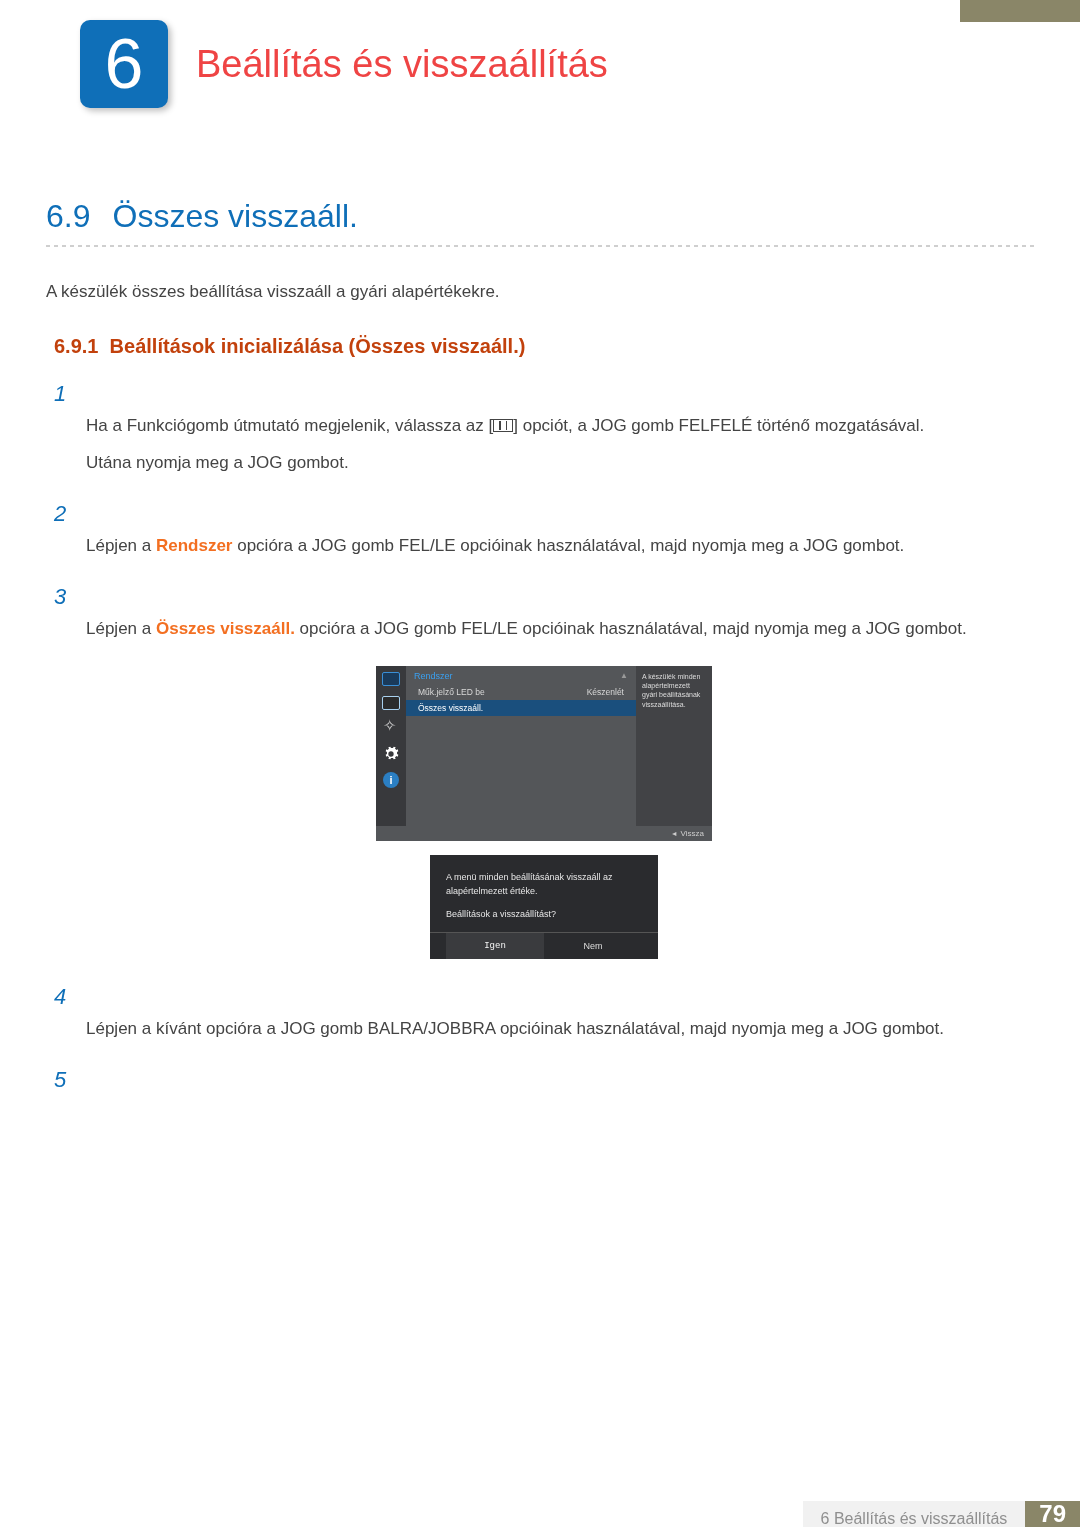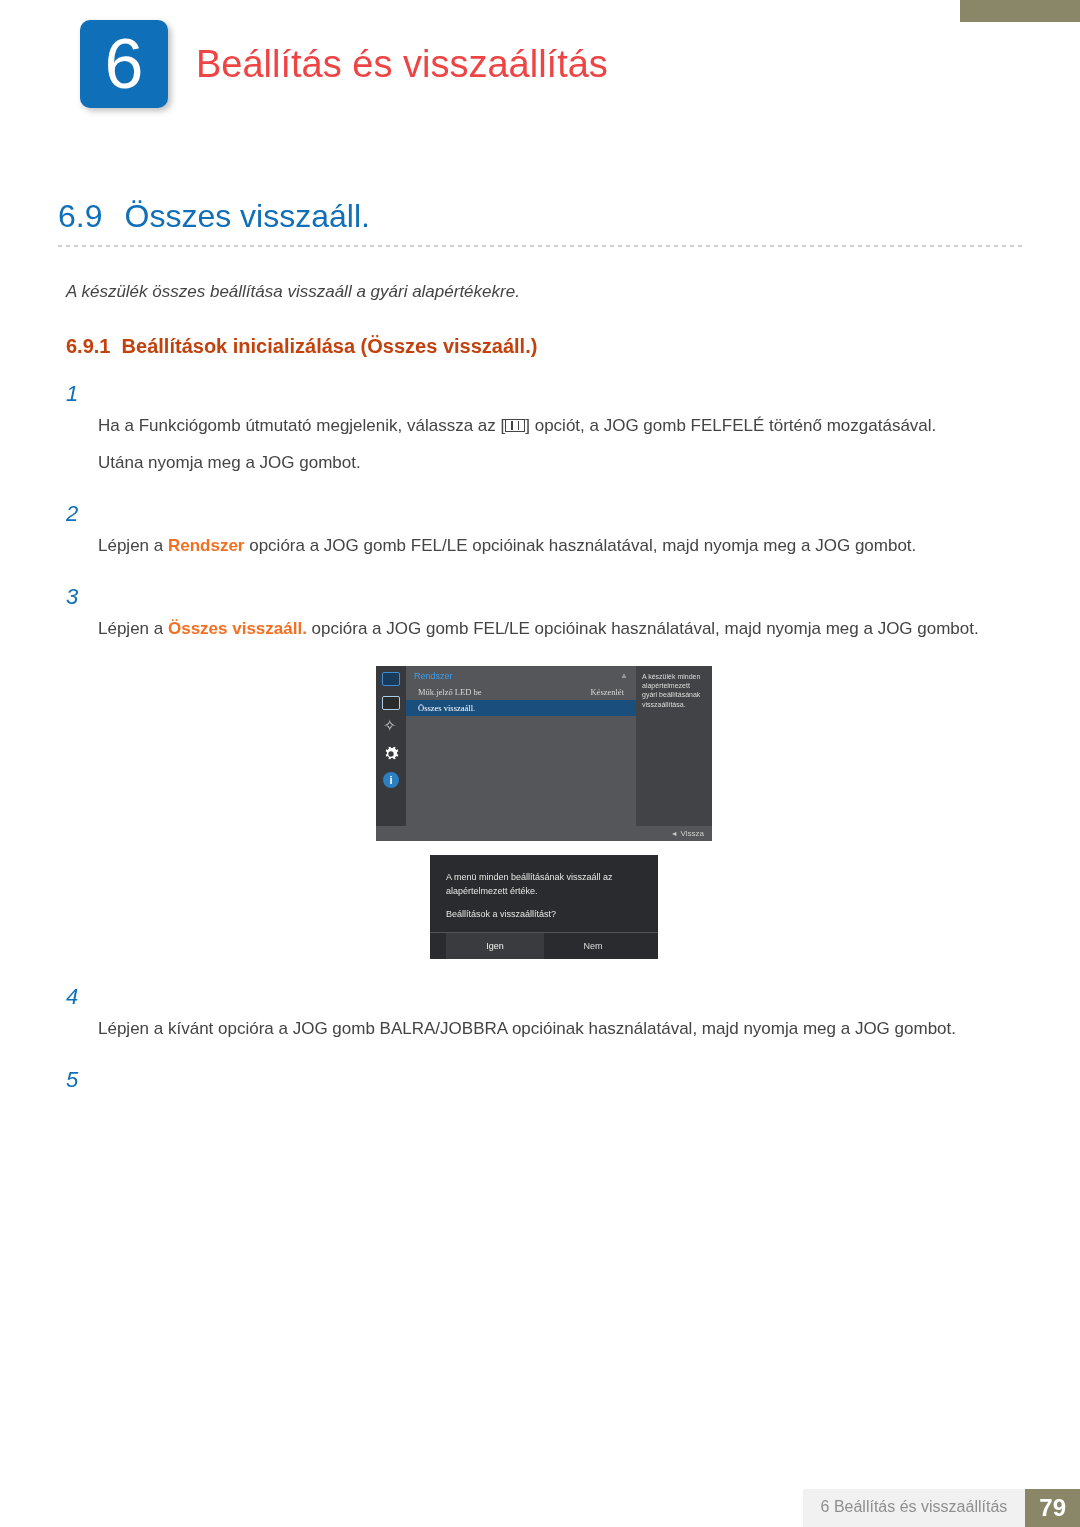--- a/index.html
+++ b/index.html
@@ -4,26 +4,26 @@
 <style>
 * { margin: 0; padding: 0; box-sizing: border-box; }
 body { font-family: Arial, Helvetica, sans-serif; background: #fff; width: 1080px; height: 1527px; position: relative; }
 
 .top-bar { position: absolute; top: 0; right: 0; width: 120px; height: 22px; background: #8a8668; }
 
 .chapter-header { display: flex; align-items: flex-start; padding: 20px 0 0 80px; }
 .chapter-badge { width: 88px; height: 88px; background: #0f6fb8; border-radius: 10px; display: flex; align-items: center; justify-content: center; color: #fff; font-size: 70px; font-weight: 400; box-shadow: 3px 3px 6px rgba(0,0,0,0.25); }
 .chapter-title { color: #ef4444; font-size: 38px; font-weight: 500; margin-left: 28px; align-self: center; }
 
-.section { padding: 0 58px; margin-top: 90px; }
+.section { padding: 0 46px; margin-top: 90px; }
 .section-title { color: #0f6fb8; font-size: 32px; font-weight: 500; margin-bottom: 10px; }
 .section-num { margin-right: 22px; }
 .section-underline { height: 2px; background: repeating-linear-gradient(to right, #cfcfcf 0 4px, transparent 4px 8px); margin-bottom: 32px; }
 
-.body-text { font-size: 17px; color: #444; line-height: 1.5; margin-bottom: 28px; margin-left: 8px; font-style: italic; }
+.body-text { font-size: 17px; color: #444; line-height: 1.5; margin-bottom: 28px; margin-left: 0; }
 
 .subsection-title { color: #c2410c; font-size: 20px; font-weight: 600; margin: 30px 0 22px 8px; }
 
 .steps { margin-left: 8px; }
 .step { display: flex; margin-bottom: 14px; }
 .step-num { color: #0f6fb8; font-size: 22px; font-style: italic; font-weight: 500; width: 32px; flex-shrink: 0; line-height: 1.3; }
 .step-body { font-size: 17px; color: #444; line-height: 1.6; margin-top: 32px; }
 .step-body p { margin-bottom: 10px; }
 .kw { color: #f36f21; font-weight: 600; }
 .menu-icon { display: inline-block; border: 1.5px solid #444; width: 20px; height: 13px; position: relative; vertical-align: -1px; }
@@ -39,37 +39,37 @@
 .ic-mon { border: 1.5px solid #3a8fd6; background: #1a3a5a; }
 .ic-pic { border: 1.5px solid #a8d0ee; background: #2b2b2b; }
 .ic-arrows { width: 16px; height: 16px; position: relative; }
 .ic-arrows::before { content: "✧"; color: #c8c8c8; font-size: 16px; position: absolute; top: -4px; left: 0; }
 .ic-gear { width: 16px; height: 16px; }
 .ic-gear svg { width: 16px; height: 16px; }
 .ic-info { width: 16px; height: 16px; border-radius: 50%; background: #2b7fc3; color: #fff; text-align: center; line-height: 16px; font-size: 11px; font-weight: bold; }
 .osd-main { flex: 1; background: #545659; }
 .osd-title { color: #3aa0f0; font-size: 9px; padding: 5px 8px 3px; background: #545659; display: flex; justify-content: space-between; }
 .caret-up { color: #999; font-size: 8px; }
-.osd-row { display: flex; justify-content: space-between; padding: 3px 12px; font-size: 8.5px; font-family: Liberation Serif, serif; }
+.osd-row { display: flex; justify-content: space-between; padding: 3px 12px; font-size: 8.5px; }
 .row-1 { background: #545659; color: #d8d8d8; }
 .row-sel { background: #1a4f7d; color: #fff; }
 .osd-body-fill { height: 110px; background: #545659; }
 .osd-right { width: 76px; background: #424346; padding: 6px; font-size: 7px; line-height: 1.3; color: #ddd; }
 .osd-footer { background: #545659; text-align: right; padding: 3px 8px; font-size: 8px; color: #ccc; }
 .tri-left { font-size: 7px; margin-right: 3px; }
 
 .confirm { width: 228px; margin: 14px auto 0; background: #2a2b2e; padding: 16px 16px 0; font-size: 9px; color: #e6e6e6; }
 .confirm p { line-height: 1.5; margin-bottom: 10px; }
 .confirm-sep { border: none; border-top: 1px solid #555; margin: 6px -16px 0; }
 .confirm-btns { display: flex; }
 .confirm-btn { flex: 1; text-align: center; padding: 8px 0; font-size: 9px; }
-.btn-yes { background: #3a3b3e; color: #f5f5f5; }
+.btn-yes { background: #3a3b3e; color: #f5f5f5; font-family: Liberation Mono, monospace; }
 .btn-no { color: #ddd; }
 
-.footer { position: absolute; bottom: 0; right: 0; display: flex; align-items: stretch; height: 38px; }
+.footer { position: absolute; bottom: 0; right: 0; display: flex; align-items: stretch; height: 26px; }
 .footer-text { background: #f1f1f1; color: #8f8f8f; font-size: 16px; padding: 9px 18px; }
 .footer-num { background: #8a8668; color: #fff; font-size: 24px; font-weight: 600; padding: 12px 14px; display: flex; align-items: center; }
 </style>
 </head>
 <body>
 
 <div class="top-bar"></div>
 
 <div class="chapter-header">
   <div class="chapter-badge">6</div>

